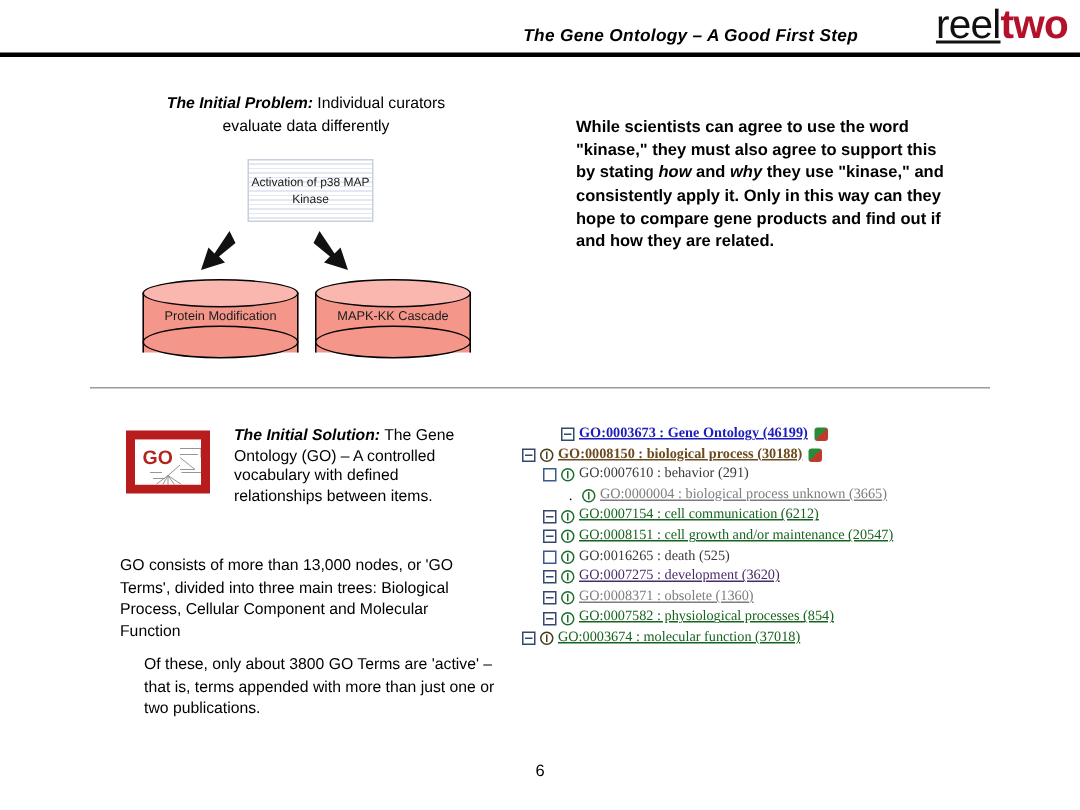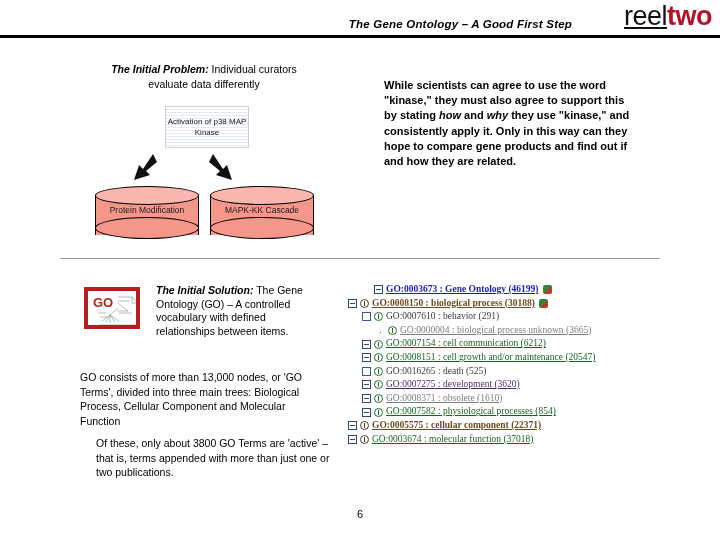--- a/index.html
+++ b/index.html
@@ -175,21 +175,21 @@
   }
 
   
   #go-logo {
     position: absolute;
     left: 84px;
     top: 287px;
     width: 56px;
     height: 42px;
     background: #ffffff;
-    border: 4px solid #b91c1c;
+    border: 6px solid #b91c1c;
     box-sizing: border-box;
     overflow: hidden;
   }
   #solution-block {
     position: absolute;
     left: 156px;
     top: 284px;
     width: 160px;
     font-size: 10.5px;
     line-height: 13.5px;
@@ -429,31 +429,26 @@
       <span class="tree-label lvl-plain">GO:0016265 : death (525)</span>
     </div>
     <div class="tree-row indent-2">
       <span class="tree-toggle minus"></span>
       <span class="node-icon"></span>
       <span class="tree-label lvl-purple">GO:0007275 : development (3620)</span>
     </div>
     <div class="tree-row indent-2">
       <span class="tree-toggle minus"></span>
       <span class="node-icon"></span>
-      <span class="tree-label lvl-grey">GO:0008371 : obsolete (1610)</span>
+      <span class="tree-label lvl-grey">GO:0008371 : obsolete (1360)</span>
     </div>
     <div class="tree-row indent-2">
       <span class="tree-toggle minus"></span>
       <span class="node-icon"></span>
       <span class="tree-label lvl-link">GO:0007582 : physiological processes (854)</span>
-    </div>
-    <div class="tree-row indent-1">
-      <span class="tree-toggle minus"></span>
-      <span class="node-icon dark"></span>
-      <span class="tree-label lvl-major">GO:0005575 : cellular  component (22371)</span>
     </div>
     <div class="tree-row indent-1">
       <span class="tree-toggle minus"></span>
       <span class="node-icon dark"></span>
       <span class="tree-label lvl-link">GO:0003674 : molecular  function (37018)</span>
     </div>
   </div>
 
 <div id="page-number">6</div>
 

